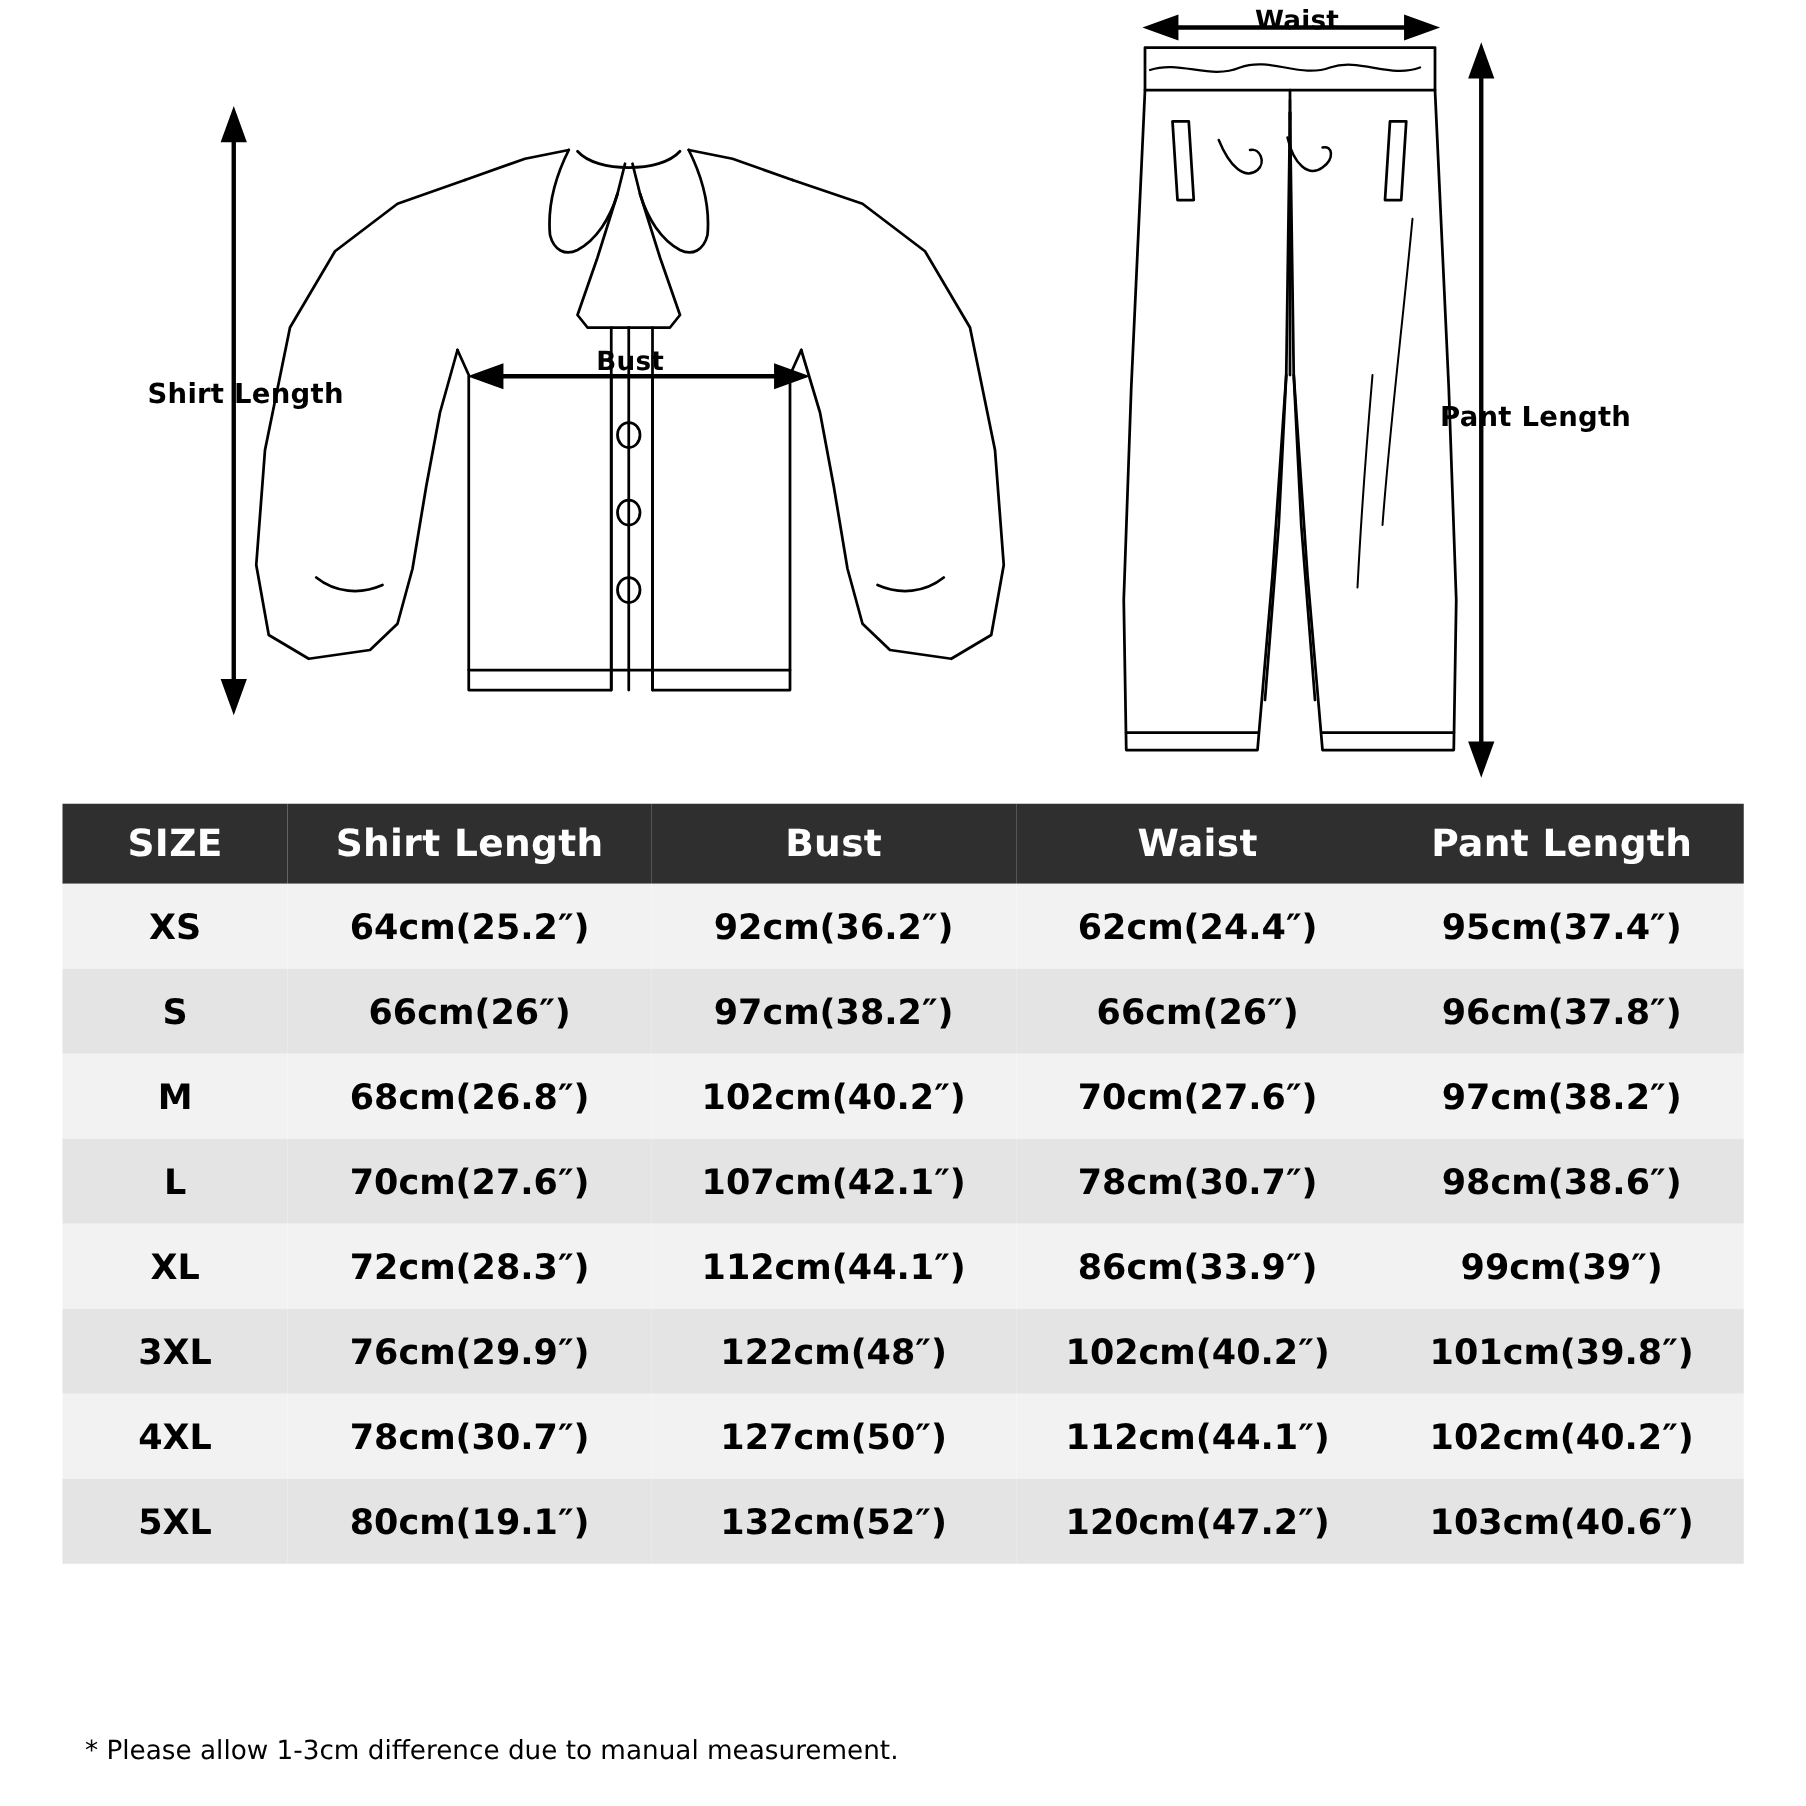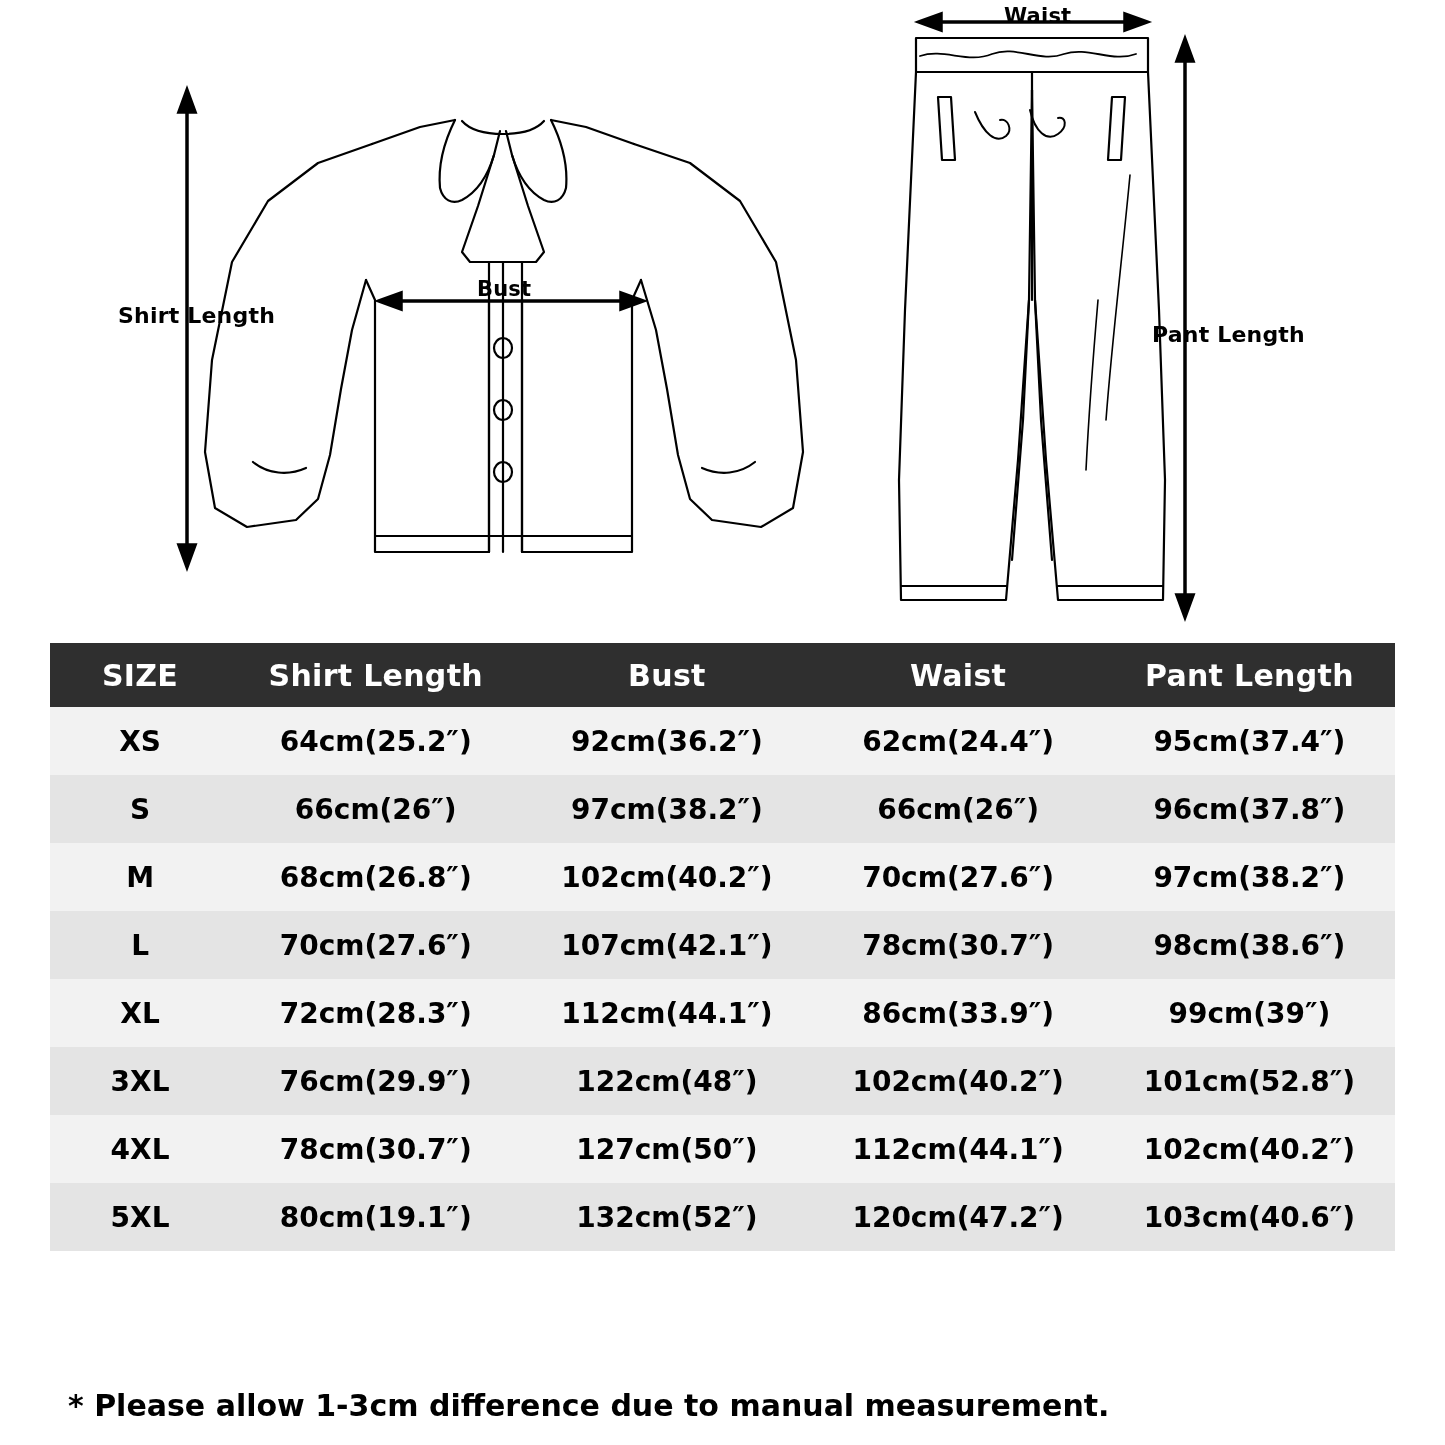--- a/index.html
+++ b/index.html
@@ -80,22 +80,22 @@
     background: #e4e4e4;
   }
   .col-size { width: 180px; }
   .col-data { width: 291px; }
 
   .footnote {
     position: absolute;
     left: 68px;
     top: 1388px;
     font-family: "DejaVu Sans", sans-serif;
-    font-weight: bold;
-    font-size: 30px;
+    font-weight: normal;
+    font-size: 21px;
     color: #000;
     white-space: nowrap;
   }
 </style>
 </head>
 <body>
 
 <div class="page">
 
   <div class="illustrations">
@@ -253,21 +253,21 @@
         <td>72cm(28.3″)</td>
         <td>112cm(44.1″)</td>
         <td>86cm(33.9″)</td>
         <td>99cm(39″)</td>
       </tr>
       <tr>
         <td>3XL</td>
         <td>76cm(29.9″)</td>
         <td>122cm(48″)</td>
         <td>102cm(40.2″)</td>
-        <td>101cm(52.8″)</td>
+        <td>101cm(39.8″)</td>
       </tr>
       <tr>
         <td>4XL</td>
         <td>78cm(30.7″)</td>
         <td>127cm(50″)</td>
         <td>112cm(44.1″)</td>
         <td>102cm(40.2″)</td>
       </tr>
       <tr>
         <td>5XL</td>

